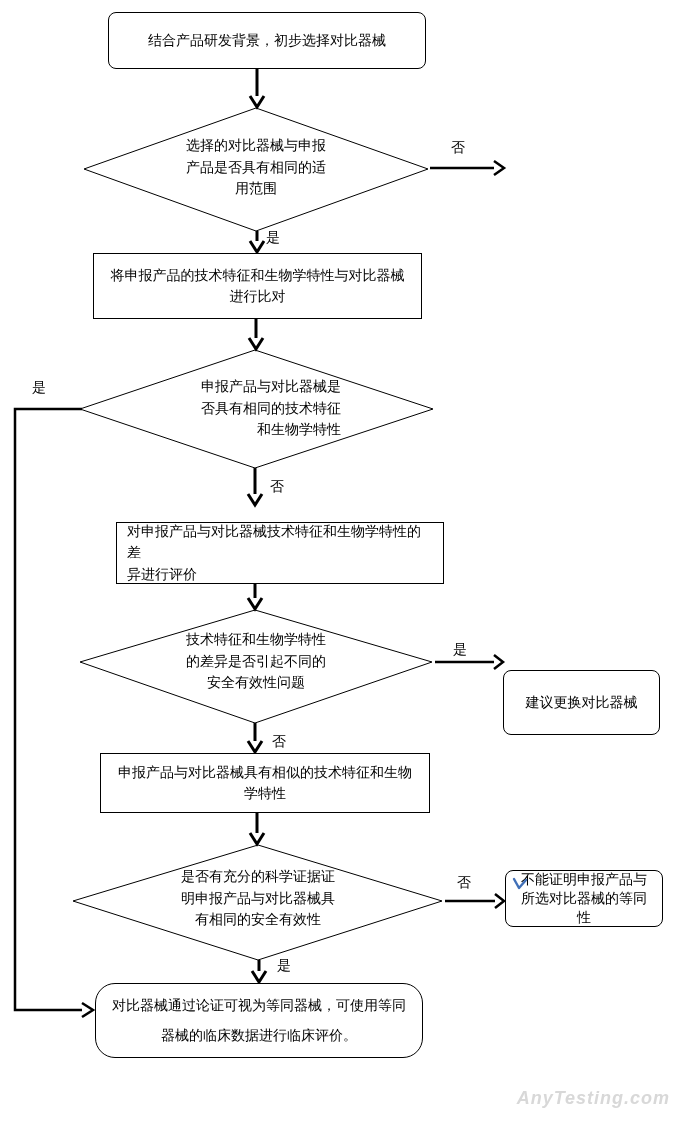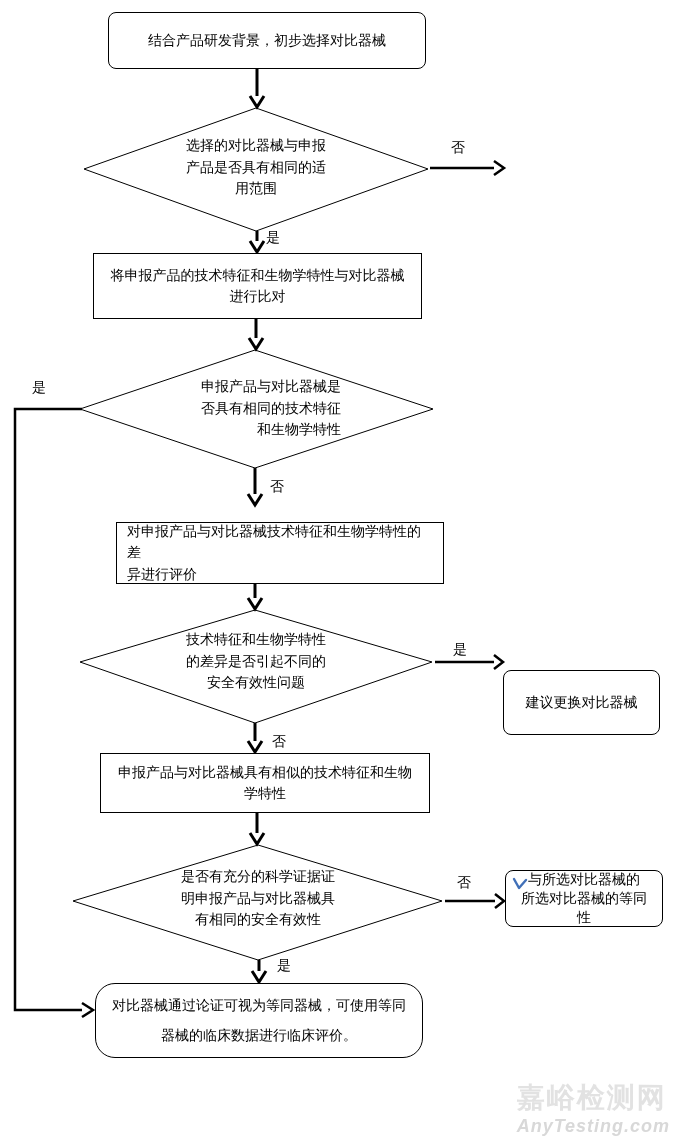--- a/index.html
+++ b/index.html
@@ -89,21 +89,21 @@
 
   <div class="node" style="left:100px;top:753px;width:330px;height:60px;">
     <span>申报产品与对比器械具有相似的技术特征和生物
 学特性</span>
   </div>
 
   <div class="node round" style="left:505px;top:870px;width:158px;height:57px;line-height:1.36;">
     <svg class="blue-mark" width="16" height="15" viewBox="0 0 16 15">
       <polyline points="2,3 7,12 14,4" fill="none" stroke="#4170b8" stroke-width="2.4" stroke-linecap="round" stroke-linejoin="round"></polyline>
     </svg>
-    <span>与所选对比器械的
+    <span>不能证明申报产品与
 所选对比器械的等同
 性</span>
   </div>
 
   <div class="node biground" style="left:95px;top:983px;width:328px;height:75px;line-height:2.1;">
     <span>对比器械通过论证可视为等同器械，可使用等同
 器械的临床数据进行临床评价。</span>
   </div>
 
   <div class="dtext" style="left:171px;top:135px;width:170px;">选择的对比器械与申报
@@ -123,17 +123,16 @@
   <span class="branch" style="left:265px;top:229px;">是</span>
   <span class="branch" style="left:31px;top:379px;">是</span>
   <span class="branch" style="left:269px;top:478px;">否</span>
   <span class="branch" style="left:452px;top:641px;">是</span>
   <span class="branch" style="left:271px;top:733px;">否</span>
   <span class="branch" style="left:456px;top:874px;">否</span>
   <span class="branch" style="left:276px;top:957px;">是</span>
 
 
   <div id="wm">
-    <div class="cn">嘉峪检测网</div>
     <div class="en">AnyTesting.com</div>
   </div>
 
 </div>
 
 </body></html>

